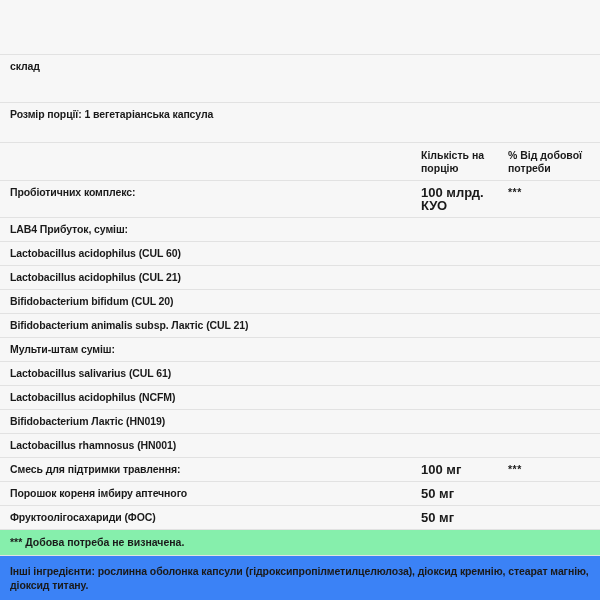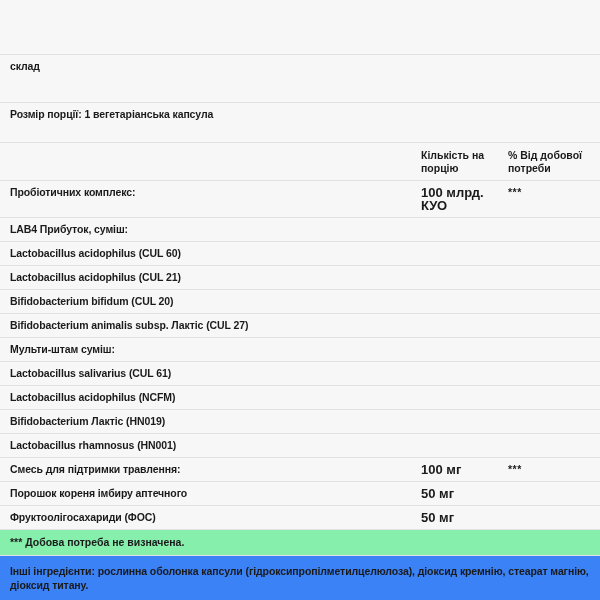--- a/index.html
+++ b/index.html
@@ -150,21 +150,21 @@
         <div class="name">Lactobacillus acidophilus (CUL 21)</div>
         <div class="amount"></div>
         <div class="dv stars"></div>
       </div>
       <div class="row">
         <div class="name">Bifidobacterium bifidum (CUL 20)</div>
         <div class="amount"></div>
         <div class="dv stars"></div>
       </div>
       <div class="row">
-        <div class="name">Bifidobacterium animalis subsp.  Лактіс (CUL 27)</div>
+        <div class="name">Bifidobacterium animalis subsp.  Лактіс (CUL 21)</div>
         <div class="amount"></div>
         <div class="dv stars"></div>
       </div>
       <div class="row">
         <div class="name">Мульти-штам суміш:</div>
         <div class="amount"></div>
         <div class="dv stars"></div>
       </div>
       <div class="row">
         <div class="name">Lactobacillus salivarius (CUL 61)</div>

